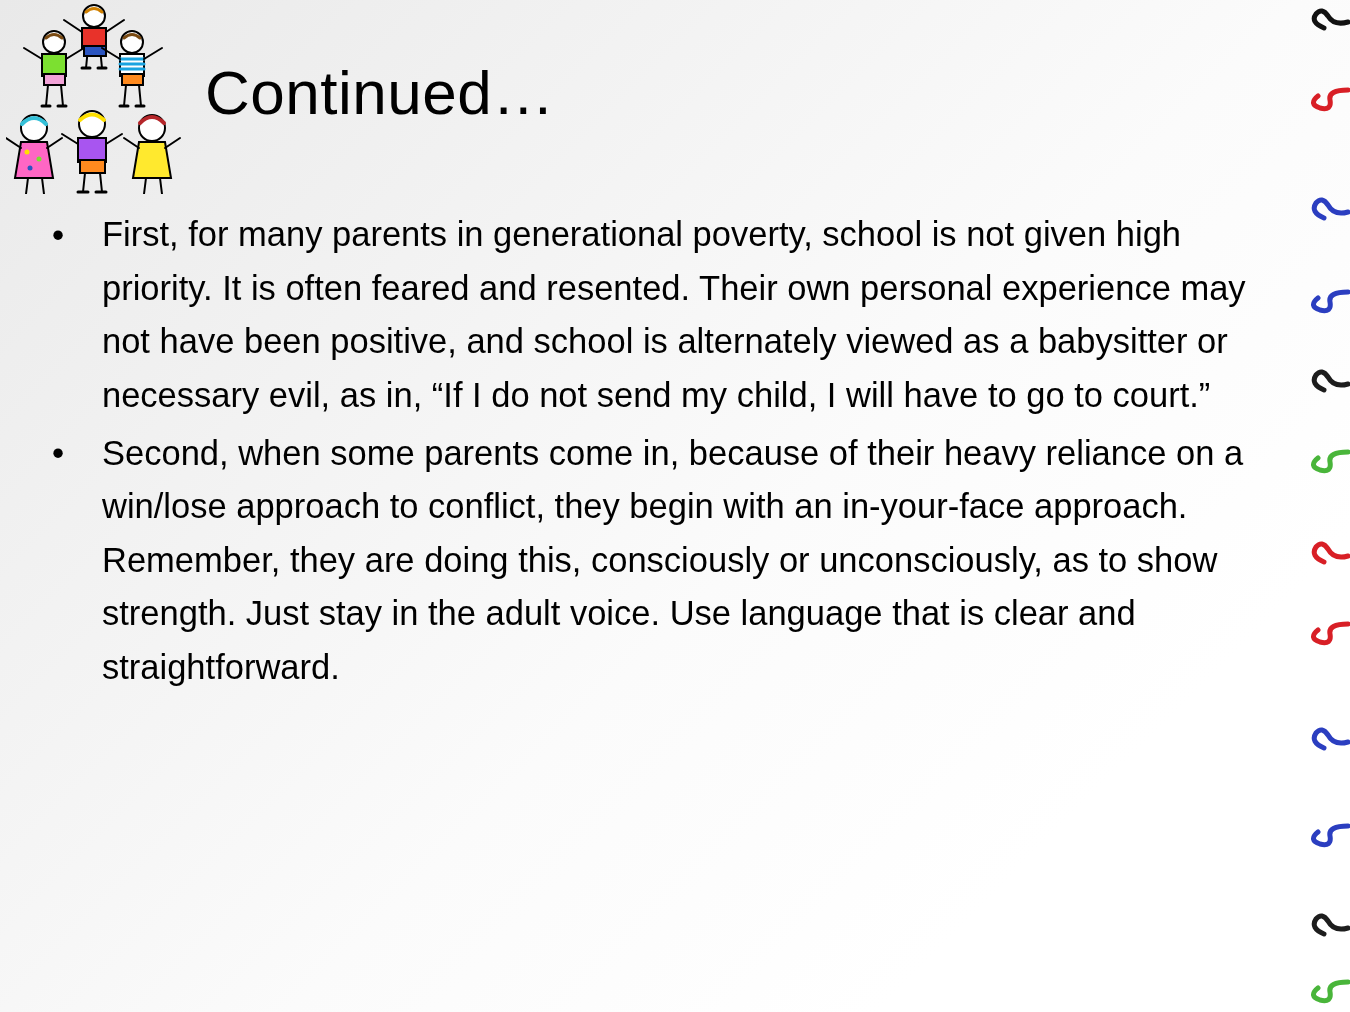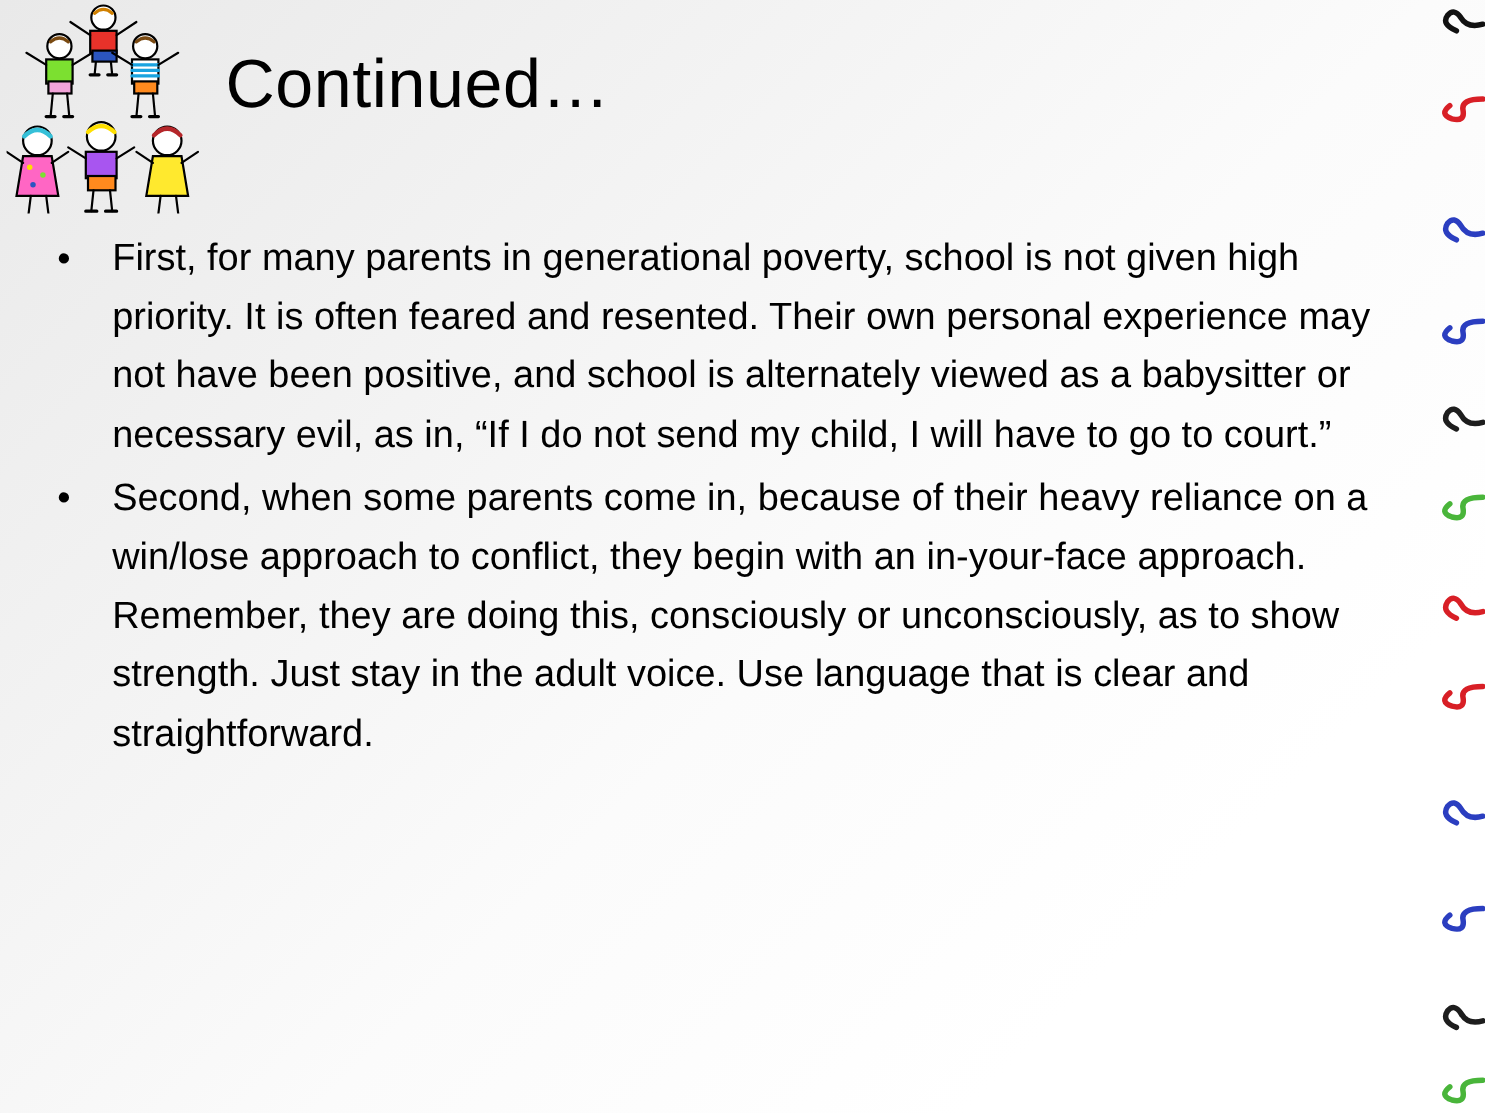--- a/index.html
+++ b/index.html
@@ -31,21 +31,21 @@
   .clipart {
     position: absolute;
     left: 6px;
     top: 2px;
     width: 180px;
     height: 192px;
   }
   .slide-title {
     position: absolute;
     left: 205px;
-    top: 46px;
+    top: 62px;
     font-size: 62px;
     line-height: 1.0;
     color: #000000;
     font-weight: normal;
     letter-spacing: 0.5px;
     white-space: nowrap;
   }
   
   .body-block {
     position: absolute;

